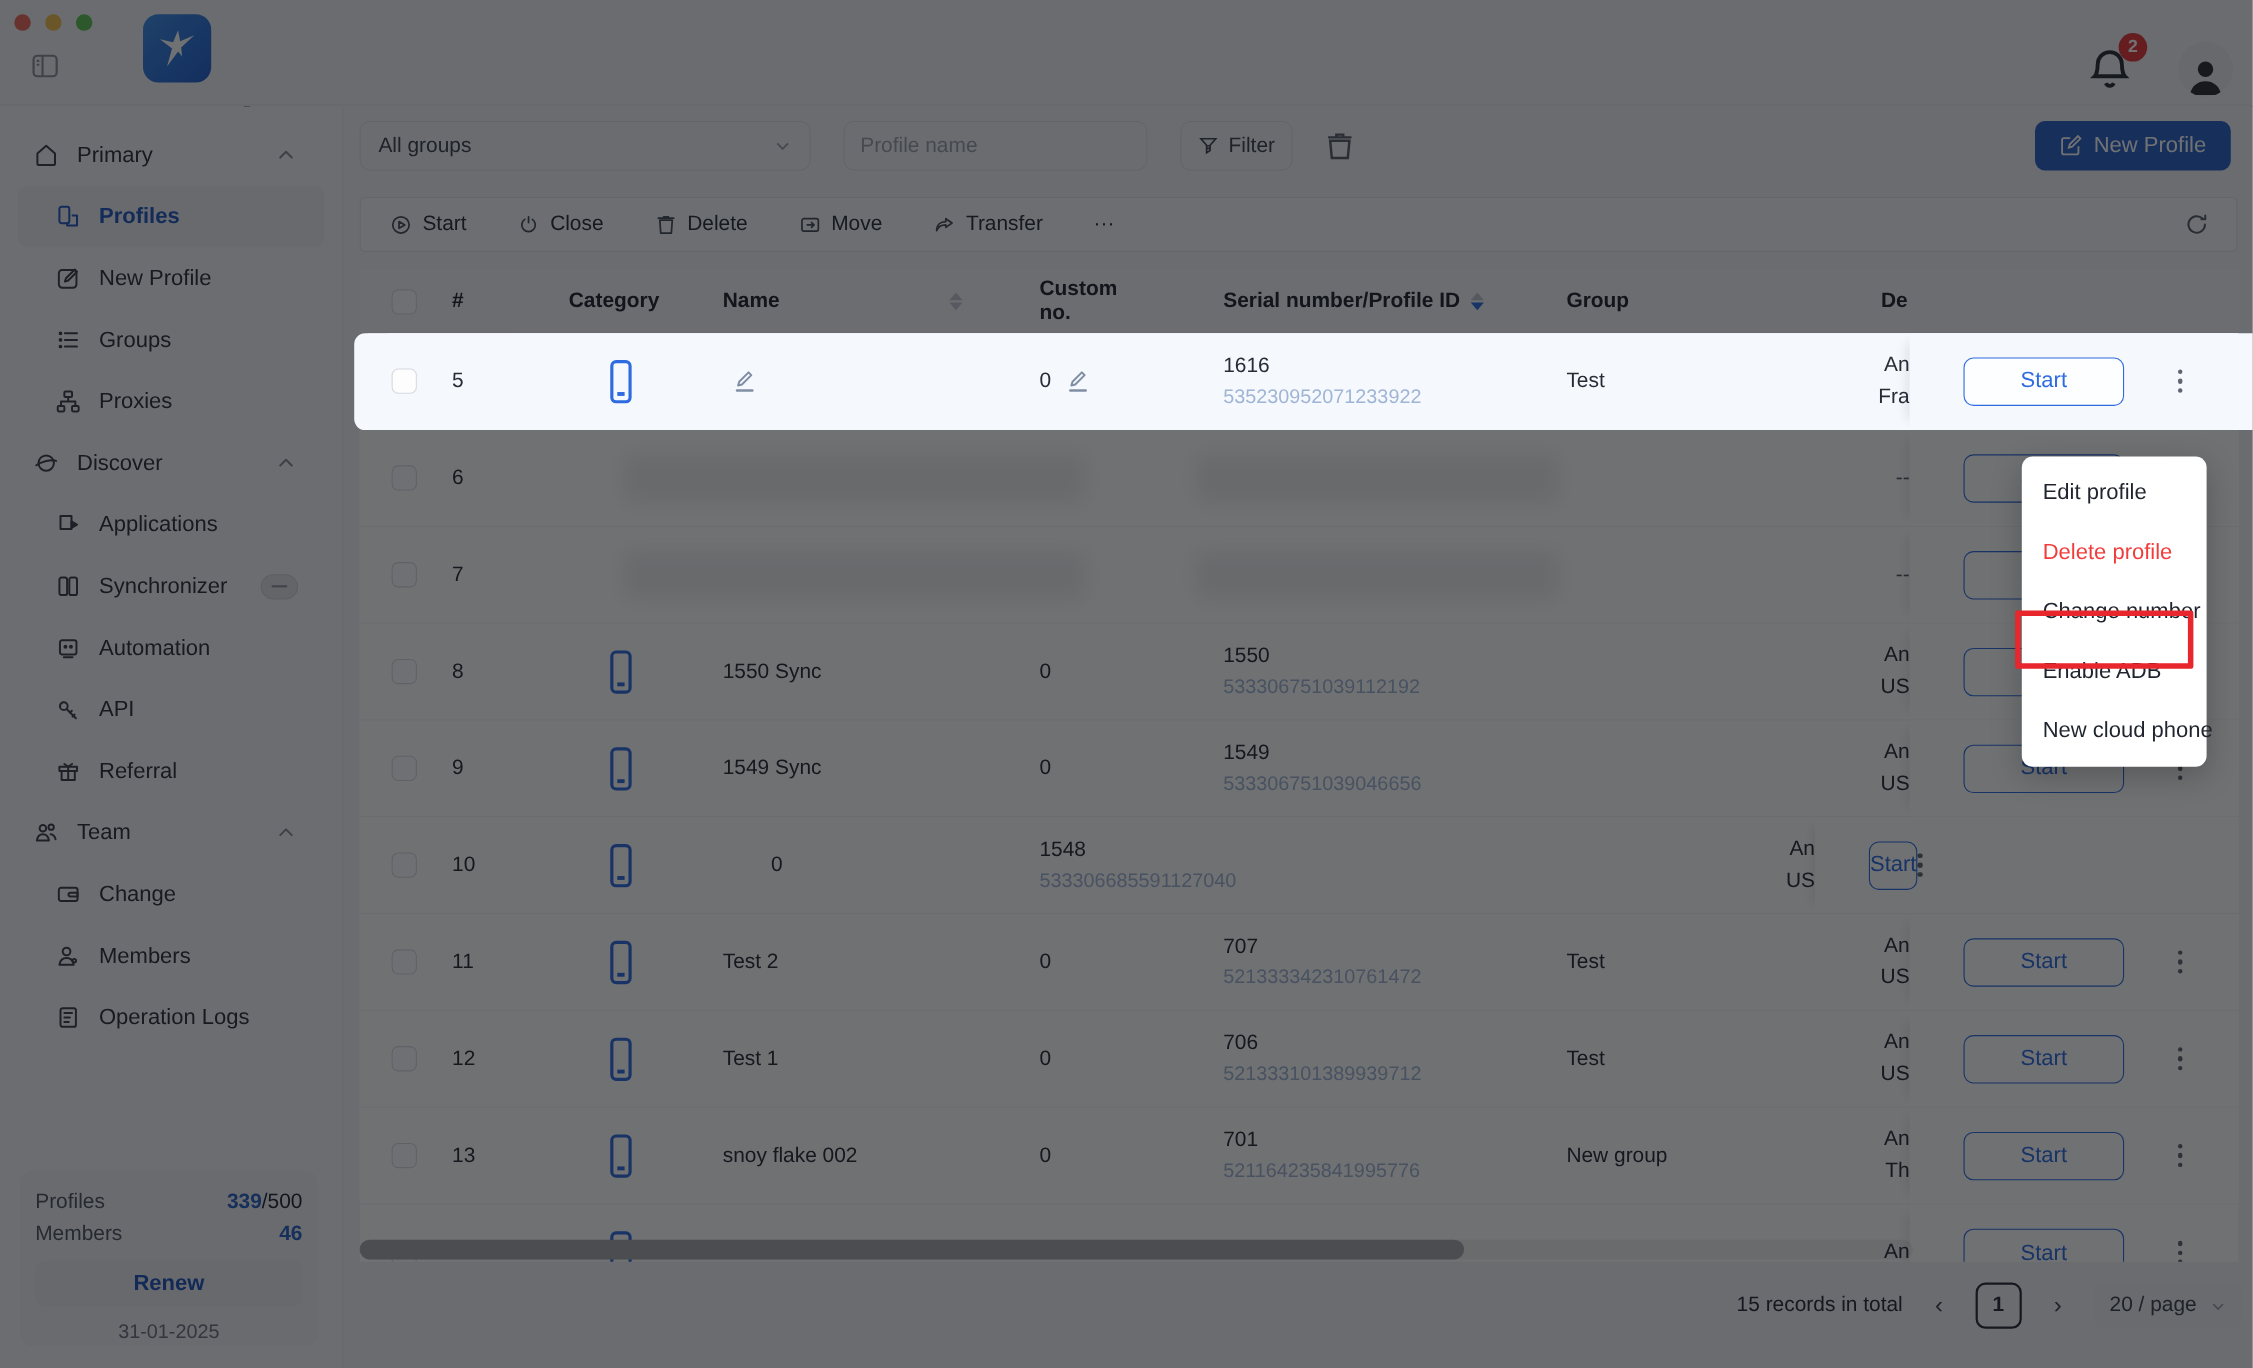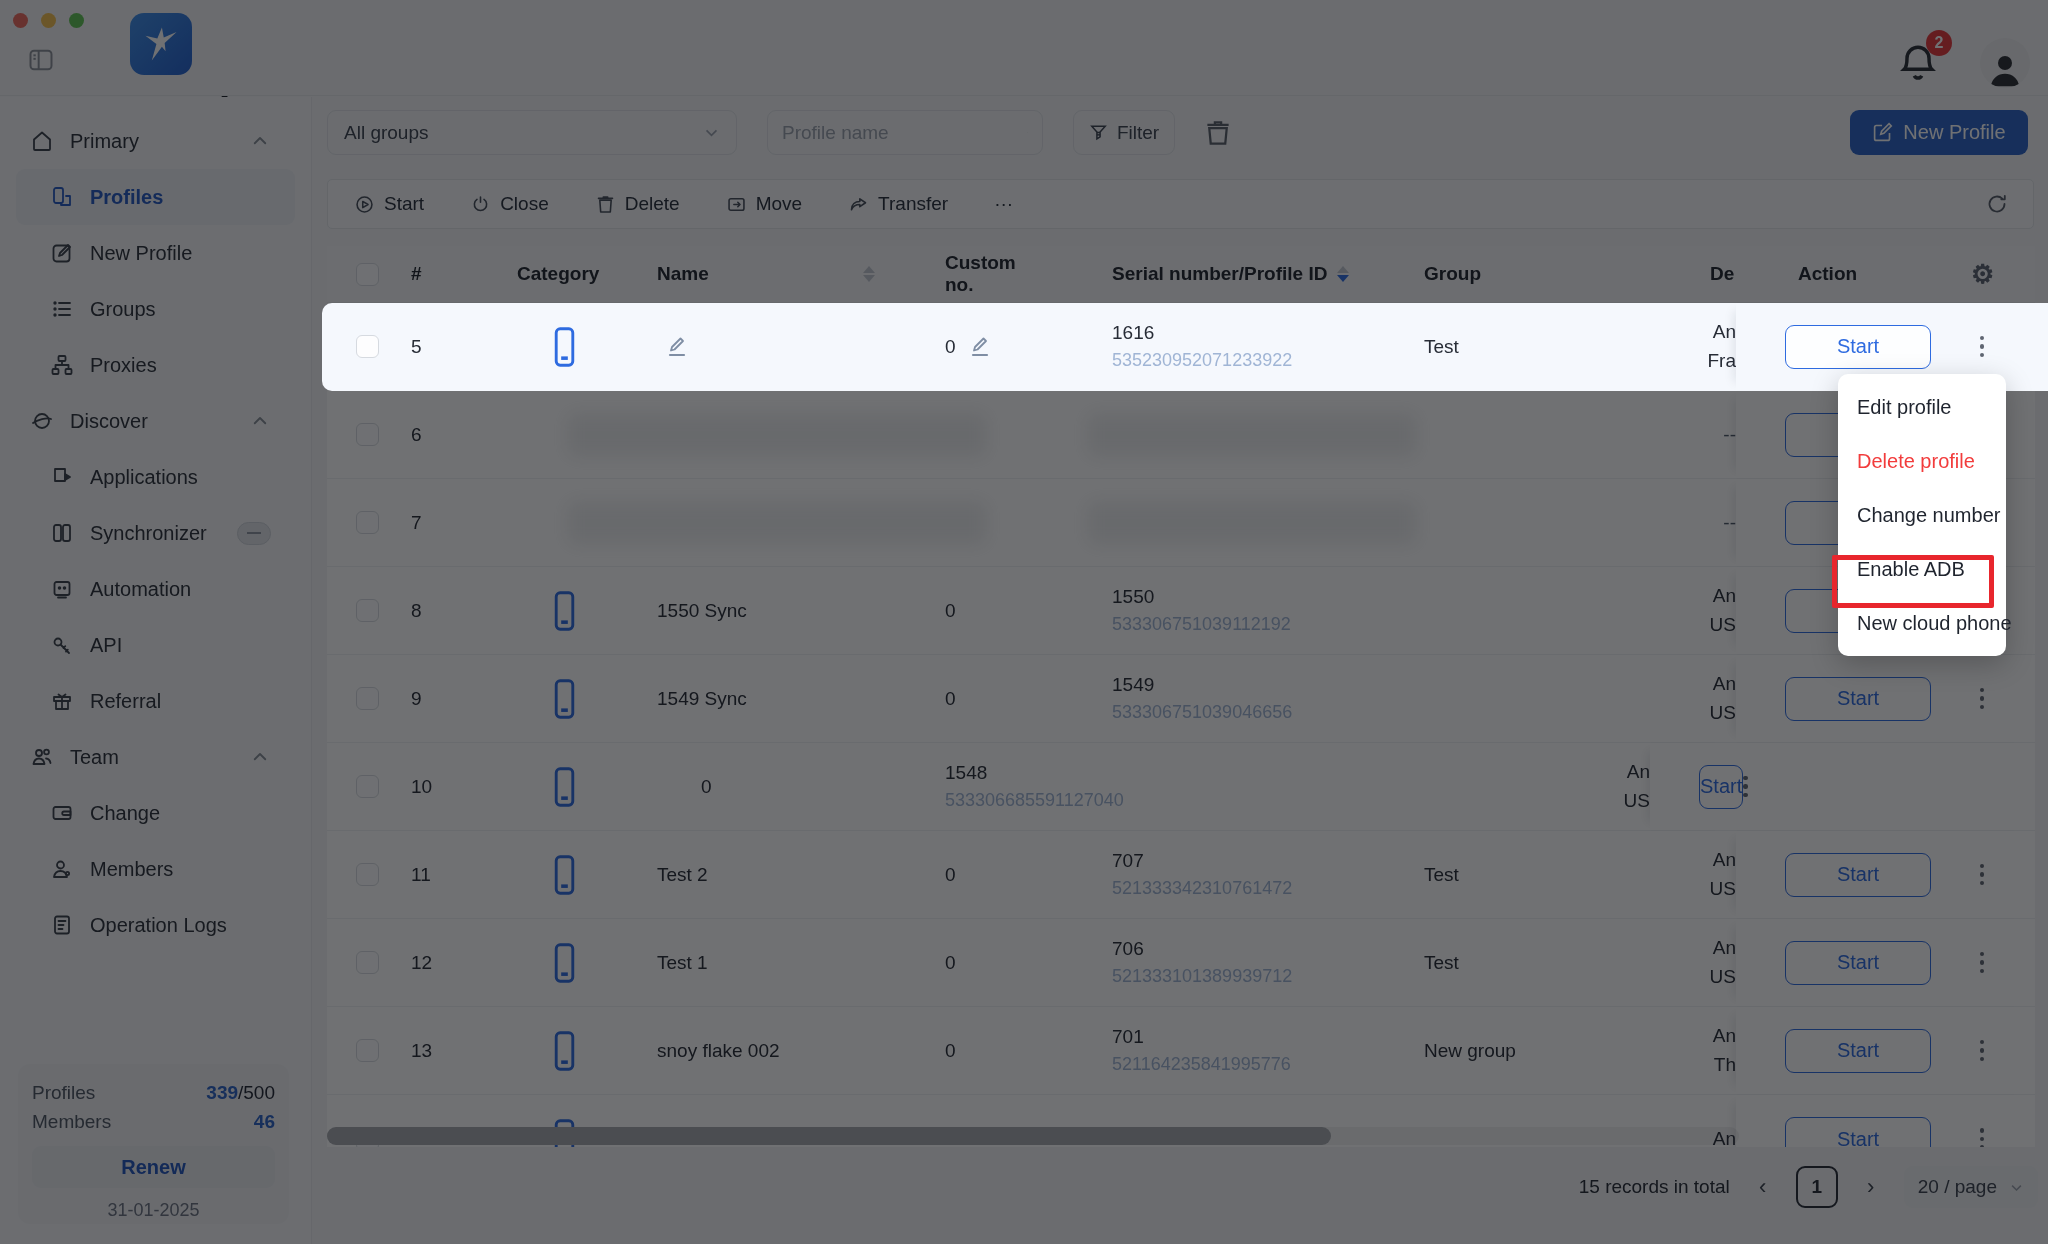--- a/index.html
+++ b/index.html
@@ -101,21 +101,21 @@
   .hscroll .thumb { position:absolute; left:0; top:0; width:1004px; height:18px; border-radius:9px; background:#a6a9ae; cursor:pointer; }
 
   .pagefoot { position:absolute; right:10px; top:1068px; height:44px; display:flex; align-items:center; gap:18px; font-size:19px; color:#272c36; }
   .pg-arrow { width:30px; height:40px; display:flex; align-items:center; justify-content:center; color:#3a414c; font-size:22px; cursor:pointer; }
   .pg-current { min-width:42px; height:42px; border:2px solid #272c36; border-radius:9px; display:flex; align-items:center; justify-content:center; font-weight:700; cursor:pointer; }
   .pg-size { height:42px; background:#eef0f2; border-radius:9px; display:flex; align-items:center; gap:12px; padding:0 14px; cursor:pointer; color:#3c4350; }
   .pg-size .chev { width:15px; height:15px; color:#9aa1ad; }
 
   
   .dim { position:absolute; inset:0; background:rgba(8,10,14,0.58); z-index:50; }
-  .ctx-menu { position:absolute; left:1838px; top:374px; width:168px; z-index:70; background:#fff; border-radius:10px; box-shadow:0 8px 28px rgba(0,0,0,0.22); padding:6px 0; }
+  .ctx-menu { position:absolute; left:1838px; top:415px; width:168px; z-index:70; background:#fff; border-radius:10px; box-shadow:0 8px 28px rgba(0,0,0,0.22); padding:6px 0; }
   .ctx-item { height:54px; display:flex; align-items:center; padding-left:19px; font-size:20px; color:#1f242e; cursor:pointer; white-space:nowrap; }
   .ctx-item.danger { color:#f23c3c; }
   .annotation-rect { position:absolute; left:1832px; top:555px; width:162px; height:53px; border:5px solid #e8262d; border-radius:2px; z-index:75; pointer-events:none; }
 </style>
 </head>
 <body>
 
 <div id="app">
 
   <div class="header">
@@ -489,24 +489,20 @@
               <i class="up"></i>
               <i class="down on"></i>
             </span>
         </div>
         <div class="th" style="padding-left:60px">
             <span>Group</span>
           </div>
         <div class="th" style="padding-left:60px;overflow:hidden;white-space:nowrap">
             <span>De</span>
           </div>
-        <div class="th" style="padding-left:62px">
-          <span>Action</span>
-          <span class="gear">⚙</span>
-        </div>
       </div>
       <div id="tbody">
   <div class="tgrid trow highlight">
 
     <div class="cell c-check">
               <span class="checkbox"></span>
             </div>
     <div class="cell c-num">5</div>
     <div class="cell c-cat">
               <span class="icn" style="width:27px;height:42px;color:#2e6be0">

